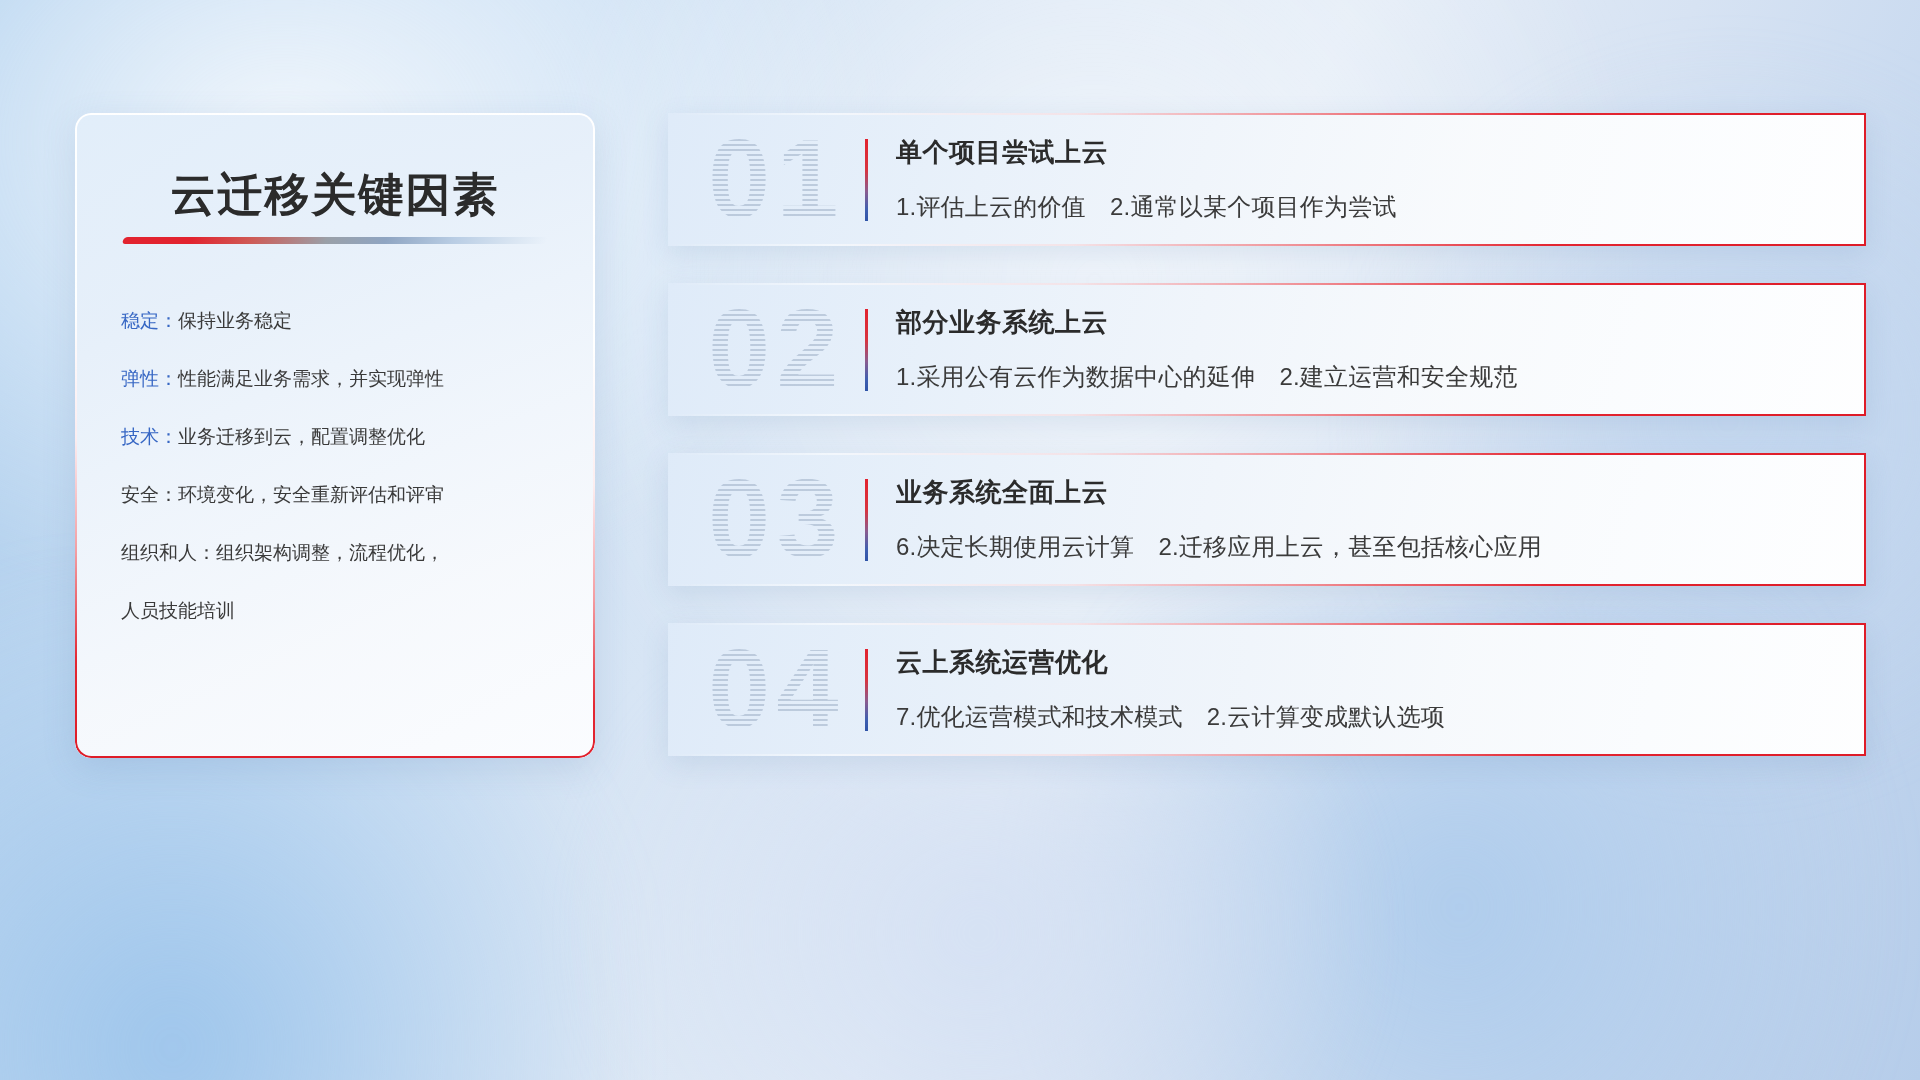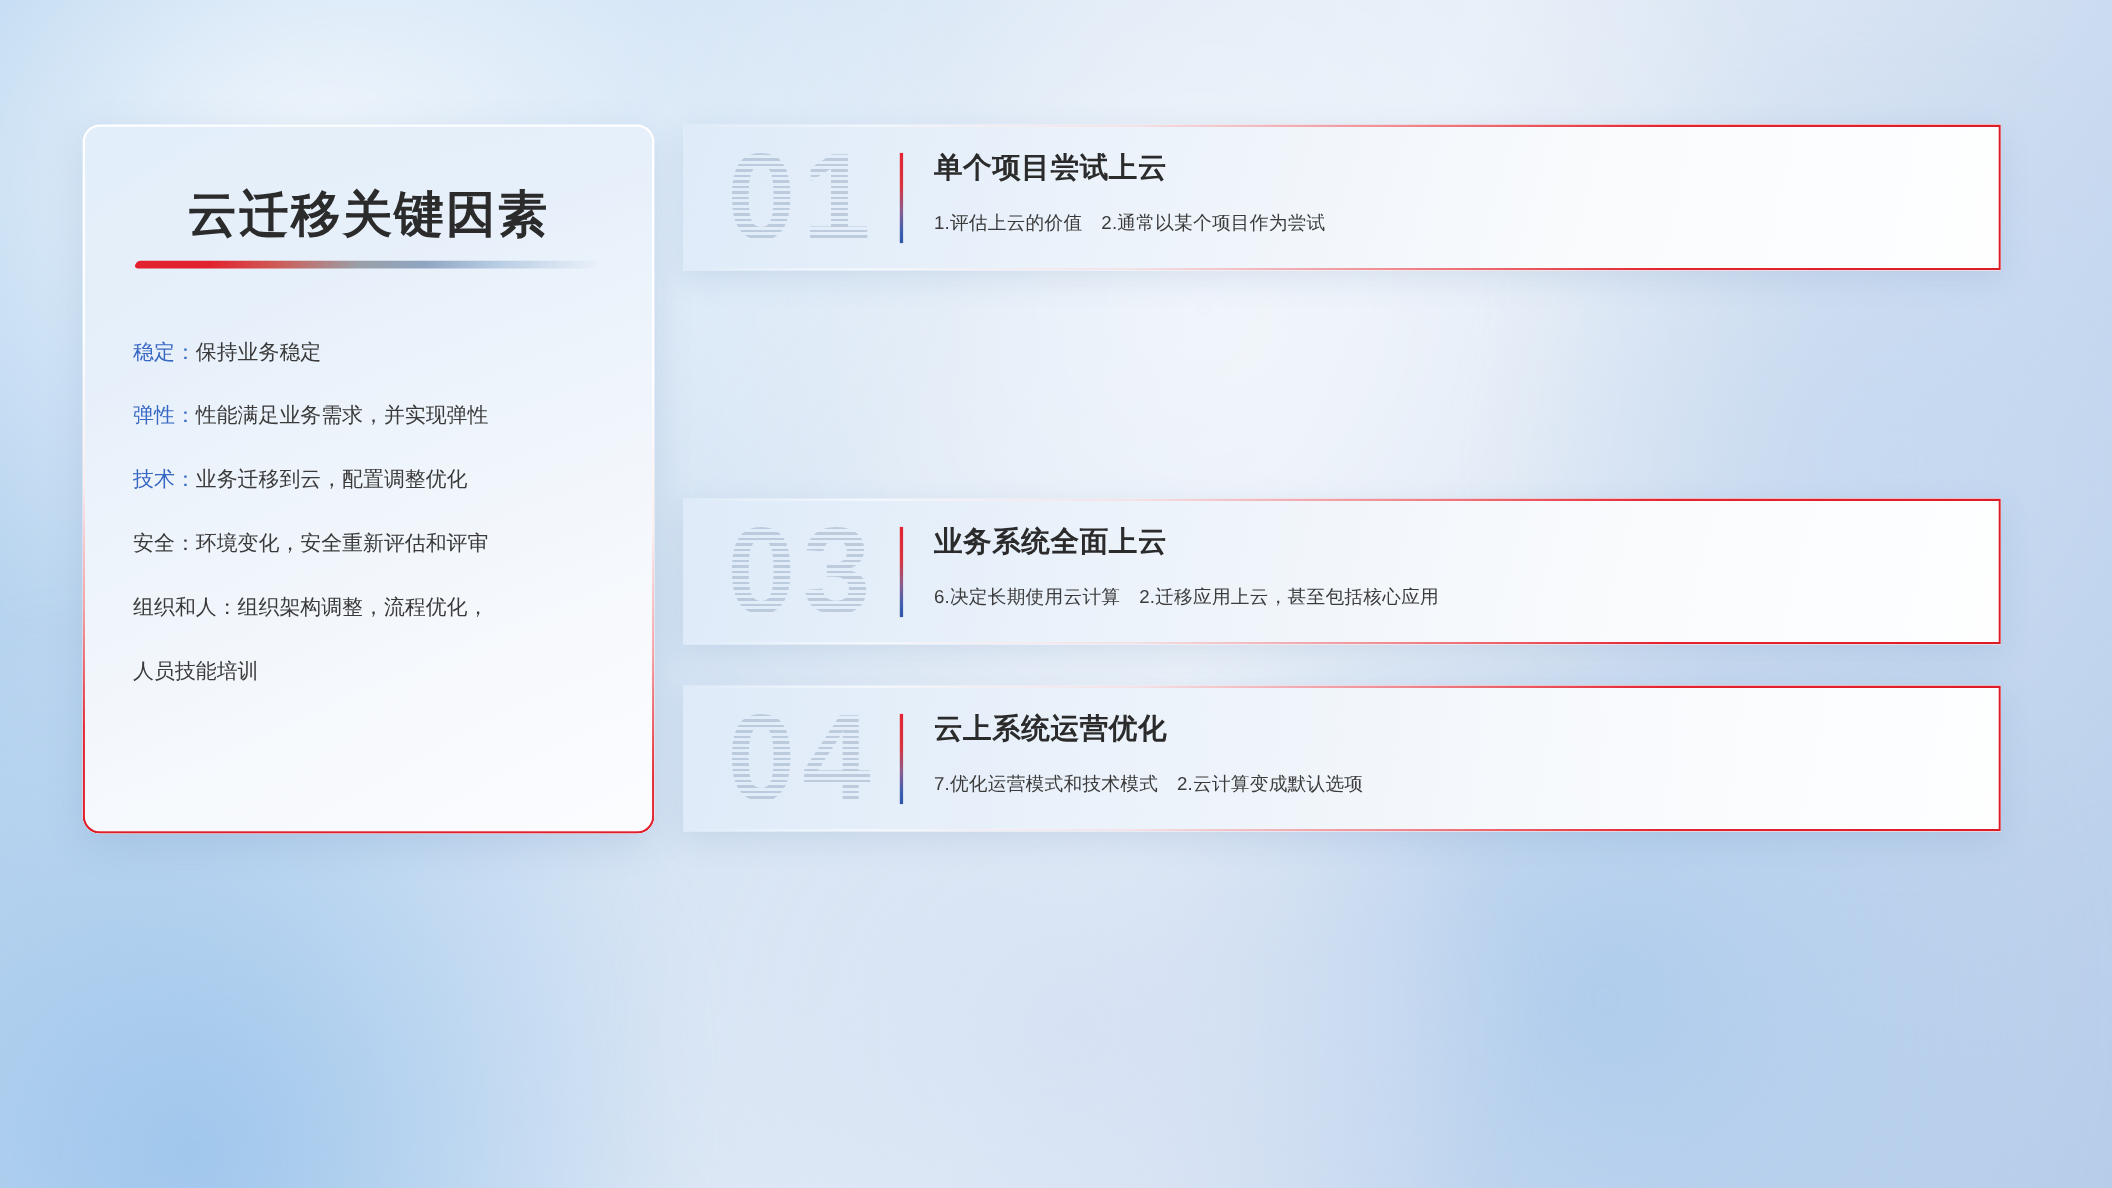--- a/index.html
+++ b/index.html
@@ -106,21 +106,21 @@
   .left-line{
     font-size:19px; color:#3a3a3a; line-height:1.0;
     margin-bottom:39px; white-space:nowrap;
   }
   .left-line:last-child{ margin-bottom:0; }
   .left-key{ color:#3767c4; }
   .left-key.plain{ color:#3a3a3a; }
 
   
   .step-card{
-    position:absolute; left:621px; width:1198px; height:133px;
+    position:absolute; left:668px; width:1198px; height:133px;
     background:linear-gradient(105deg,
       rgba(223,235,249,.93) 0%,
       rgba(231,240,250,.93) 22%,
       rgba(240,245,251,.94) 44%,
       rgba(249,251,253,.96) 66%,
       rgba(253,254,255,.97) 86%,
       rgba(255,255,255,.98) 100%);
     box-shadow:0 8px 26px rgba(80,120,170,.14);
     overflow:hidden;
   }
@@ -158,21 +158,21 @@
     position:absolute; left:197px; top:26px; width:3px; height:82px;
     background:linear-gradient(180deg,#e2232f 0%, #d8343f 38%, #8a5c8f 64%, #3f5fb0 86%, #2f54a8 100%);
   }
   .step-title{
     position:absolute; left:228px; top:22px;
     font-size:26px; font-weight:700; color:#2b2b2b; letter-spacing:.5px;
     white-space:nowrap;
   }
   .step-desc{
     position:absolute; left:228px; top:78px;
-    font-size:17px; color:#3b3b3b; letter-spacing:.2px;
+    font-size:24px; color:#3b3b3b; letter-spacing:.2px;
     white-space:pre; 
   }
 </style>
 </head>
 <body>
 
 <div id="bg">
   <div class="bg-base"></div>
   <div class="bg-glow-a"></div>
   <div class="bg-glow-b"></div>
@@ -214,20 +214,27 @@
   </div>
 
   <div class="step-card" style="top:113px">
     <div class="card-border"></div>
     <div class="ghost-num">01</div>
     <div class="accent-bar"></div>
     <div class="step-title">单个项目尝试上云</div>
     <div class="step-desc">1.评估上云的价值　2.通常以某个项目作为尝试</div>
   </div>
 
+  <div class="step-card" style="top:283px">
+    <div class="card-border"></div>
+    <div class="ghost-num">02</div>
+    <div class="accent-bar"></div>
+    <div class="step-title">部分业务系统上云</div>
+    <div class="step-desc">1.采用公有云作为数据中心的延伸　2.建立运营和安全规范</div>
+  </div>
 
   <div class="step-card" style="top:453px">
     <div class="card-border"></div>
     <div class="ghost-num">03</div>
     <div class="accent-bar"></div>
     <div class="step-title">业务系统全面上云</div>
     <div class="step-desc">6.决定长期使用云计算　2.迁移应用上云，甚至包括核心应用</div>
   </div>
 
   <div class="step-card" style="top:623px">

